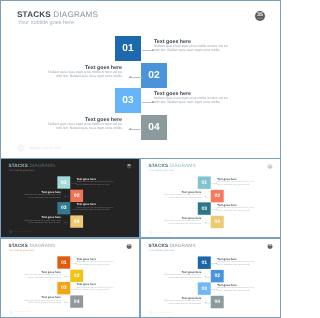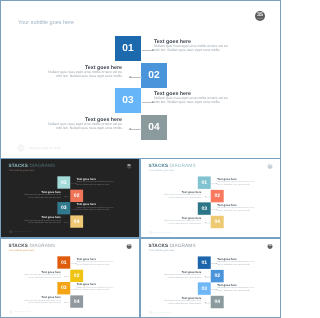--- a/index.html
+++ b/index.html
@@ -59,20 +59,21 @@
 
   .footer{position:absolute;left:16px;top:143px;display:flex;align-items:center;line-height:8px;height:8px;}
   .footer .fname{font-size:3.1px;margin-left:3px;letter-spacing:.1px;}
 </style>
 </head>
 <body>
 
 <div class="page">
   <div class="slide" id="main" style="background: rgb(255, 255, 255); border-color: rgb(122, 160, 192);">
       <div class="stage">
+        <div class="m-title"><span class="b" style="color:#3d4651">STACKS</span> <span class="l" style="color:#8a949e">DIAGRAMS</span></div>
         <div class="m-sub" style="color:#9fb4c6">Your subtitle goes here</div>
         <div class="badge" style="background:#5c5c5c">
           <span class="n">35</span>
           <span class="s">slides</span>
         </div>
         <div class="box p1" style="background:#1c69ae">
           <span>01</span>
         </div>
         <div class="txt l q1">
           <div class="h" style="color:#3d4651">Text goes here</div>

